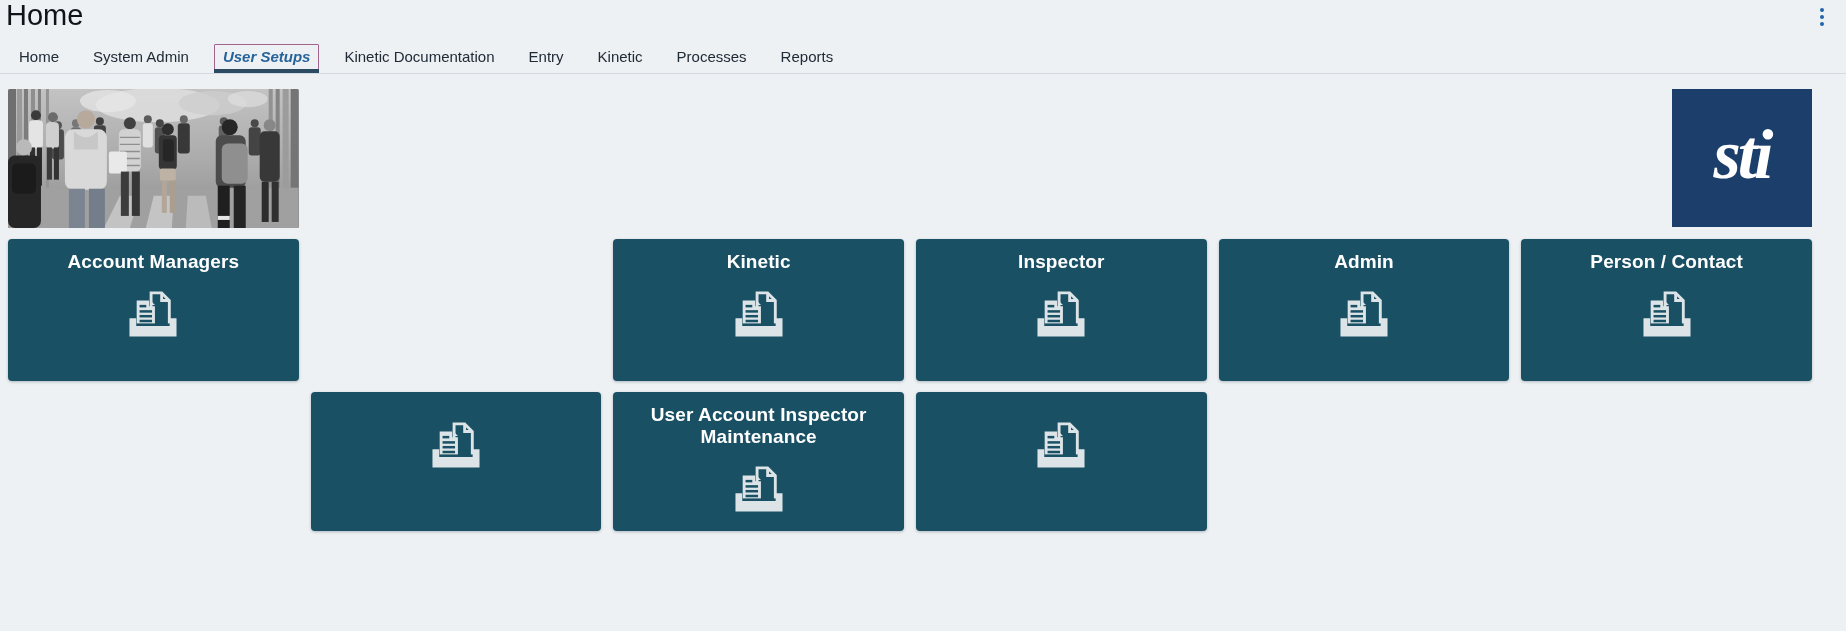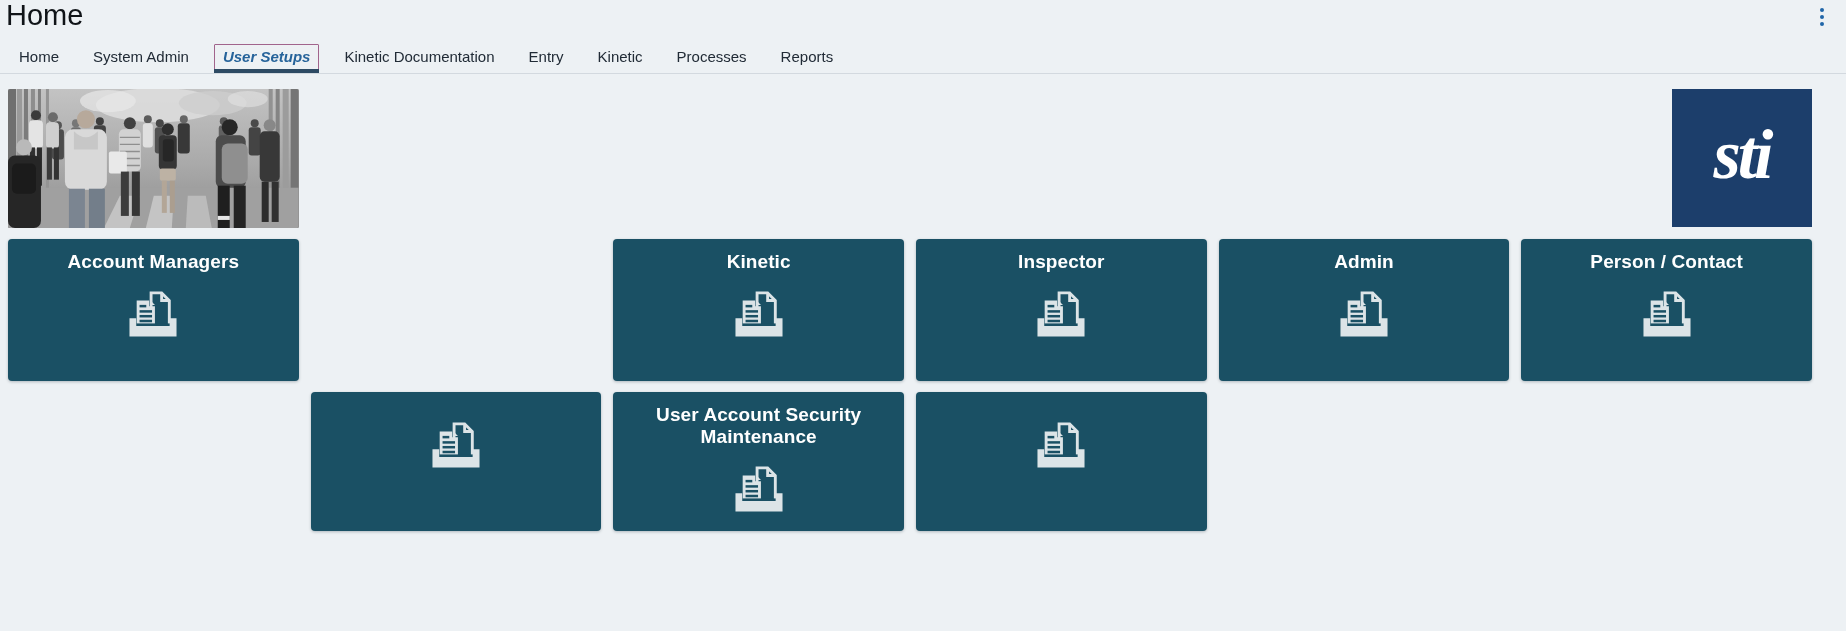--- a/index.html
+++ b/index.html
@@ -272,21 +272,21 @@
         <use href="#sym-doc-tray"></use>
       </svg>
   </div>
 
   <div class="tile r2c2">
     <svg class="tile-icon" viewBox="0 0 52 50">
         <use href="#sym-doc-tray"></use>
       </svg>
   </div>
   <div class="tile r2c3">
-    <div class="tile-label">User Account Security Maintenance</div>
+    <div class="tile-label">User Account Inspector Maintenance</div>
     <svg class="tile-icon" viewBox="0 0 52 50">
         <use href="#sym-doc-tray"></use>
       </svg>
   </div>
   <div class="tile r2c4">
     <svg class="tile-icon" viewBox="0 0 52 50">
         <use href="#sym-doc-tray"></use>
       </svg>
   </div>
 

